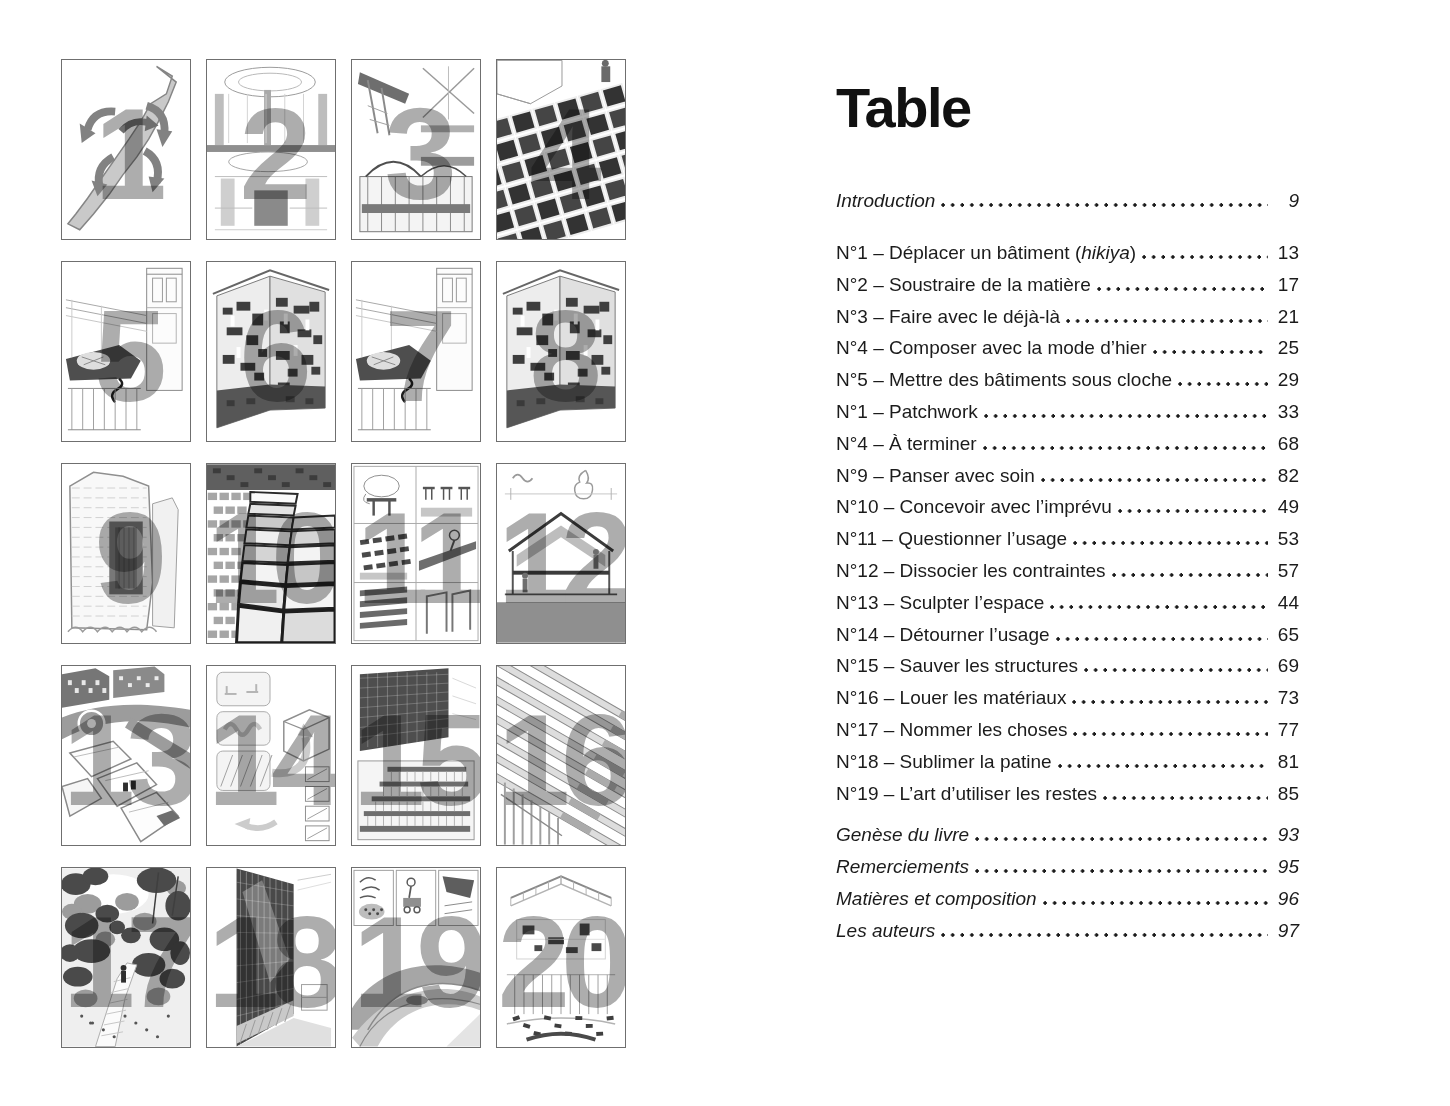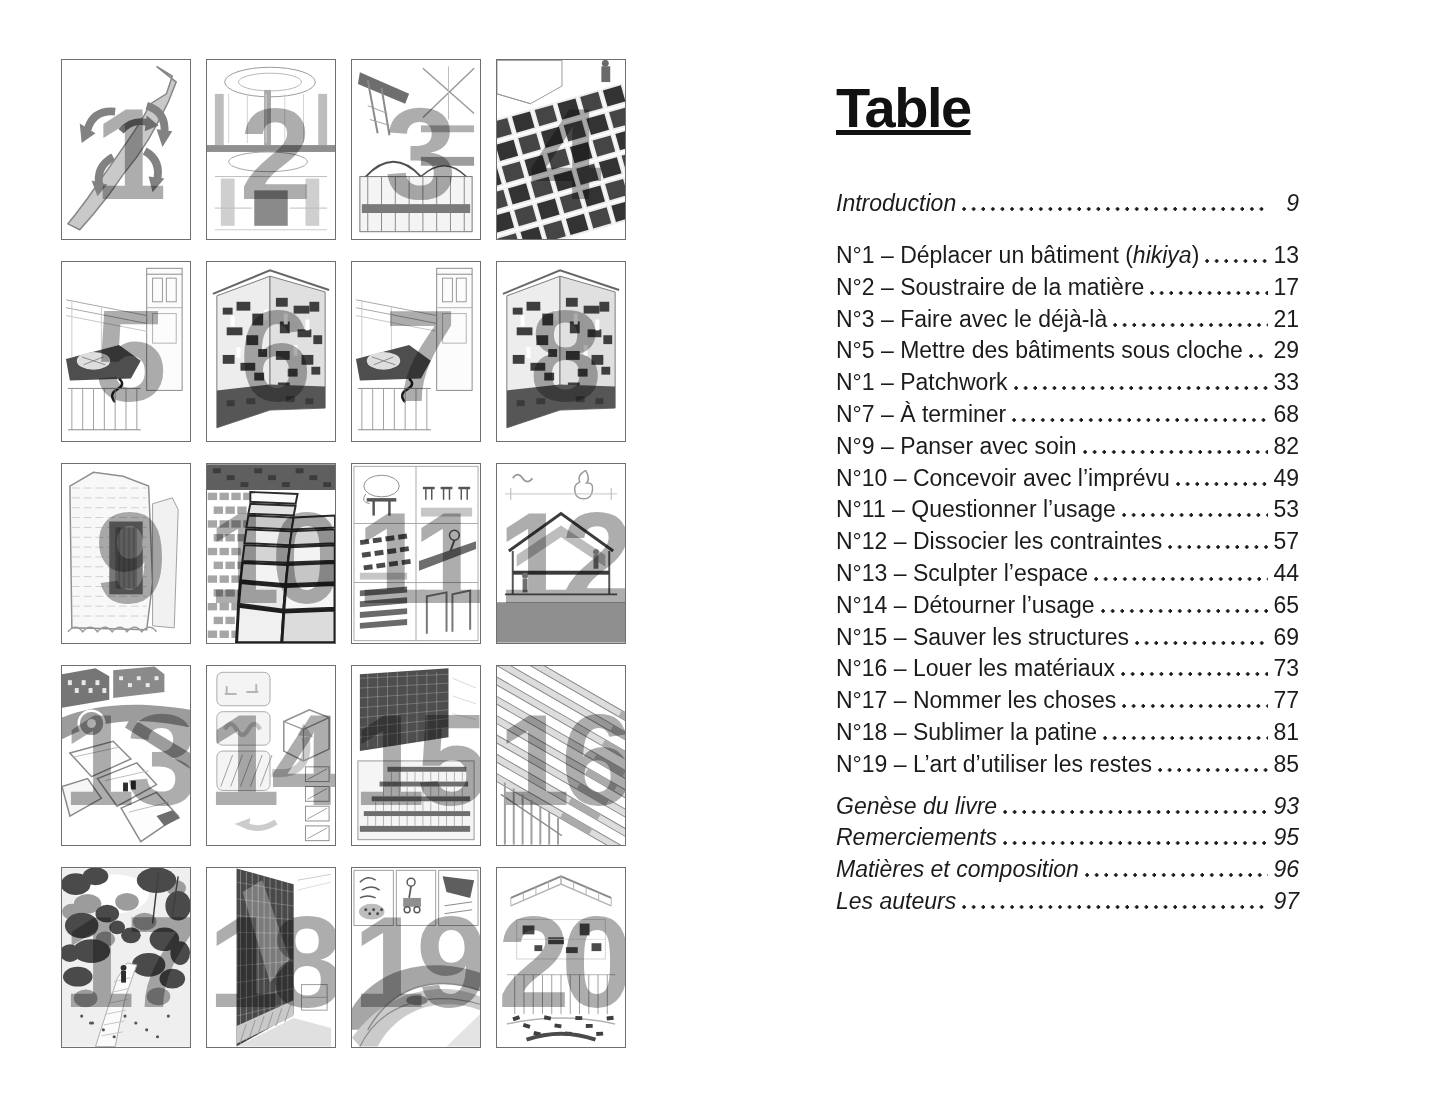--- a/index.html
+++ b/index.html
@@ -16,23 +16,23 @@
   .cell{position:relative;border:1px solid #6f6f6f;background:#ffffff;overflow:hidden;}
   .art{position:absolute;inset:0;}
   .art svg{width:100%;height:100%;display:block;}
   .num{
     position:absolute;inset:0;display:flex;align-items:center;justify-content:center;
     font-weight:700;font-size:130px;line-height:1;letter-spacing:-0.07em;
     color:#9b9b9b;mix-blend-mode:multiply;opacity:0.82;padding-top:8px;pointer-events:none;
   }
   
   .toc{position:absolute;left:836px;top:80px;width:463px;}
-  .title{margin:0;font-size:56px;font-weight:700;color:#111111;letter-spacing:-1.5px;line-height:1;text-decoration:underline;}
+  .title{margin:0;font-size:56px;font-weight:700;color:#111111;letter-spacing:-1.5px;line-height:1;}
   .toc-list{margin-top:54px;}
-  .row{display:flex;align-items:baseline;height:31.8px;font-size:23px;color:#1b1b1b;}
+  .row{display:flex;align-items:baseline;height:31.8px;font-size:19px;color:#1b1b1b;}
   .row.it{font-style:italic;}
   .pit{font-style:italic;}
   .lbl{white-space:nowrap;}
   .dots{
     flex:1;height:4px;margin:0 3px 0 6px;
     background-image:radial-gradient(circle at 2px 2px,#1b1b1b 1.55px,rgba(0,0,0,0) 1.7px);
     background-size:9.6px 4px;background-repeat:repeat-x;background-position:left bottom;
   }
   .pg{min-width:28px;text-align:right;white-space:nowrap;}
   #intro .row{height:32px;}
@@ -871,31 +871,36 @@
             <span class="lbl"><span>N°2 – Soustraire de la matière</span></span>
             <span class="dots"></span>
             <span class="pg">17</span>
           </div>
           <div class="row">
             <span class="lbl"><span>N°3 – Faire avec le déjà-là</span></span>
             <span class="dots"></span>
             <span class="pg">21</span>
           </div>
           <div class="row">
+            <span class="lbl"><span>N°4 – Composer avec la mode d’hier</span></span>
+            <span class="dots"></span>
+            <span class="pg">25</span>
+          </div>
+          <div class="row">
             <span class="lbl"><span>N°5 – Mettre des bâtiments sous cloche</span></span>
             <span class="dots"></span>
             <span class="pg">29</span>
           </div>
           <div class="row">
             <span class="lbl"><span>N°1 – Patchwork</span></span>
             <span class="dots"></span>
             <span class="pg">33</span>
           </div>
           <div class="row">
-            <span class="lbl"><span>N°7 – À terminer</span></span>
+            <span class="lbl"><span>N°4 – À terminer</span></span>
             <span class="dots"></span>
             <span class="pg">68</span>
           </div>
           <div class="row">
             <span class="lbl"><span>N°9 – Panser avec soin</span></span>
             <span class="dots"></span>
             <span class="pg">82</span>
           </div>
           <div class="row">
             <span class="lbl"><span>N°10 – Concevoir avec l’imprévu</span></span>

